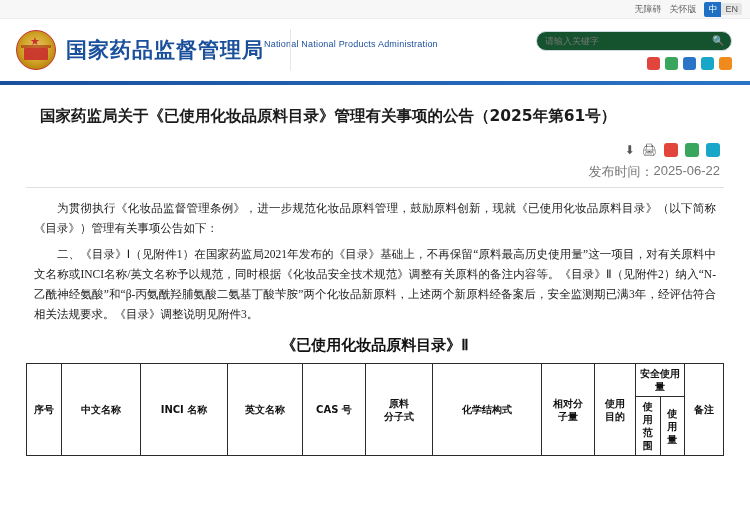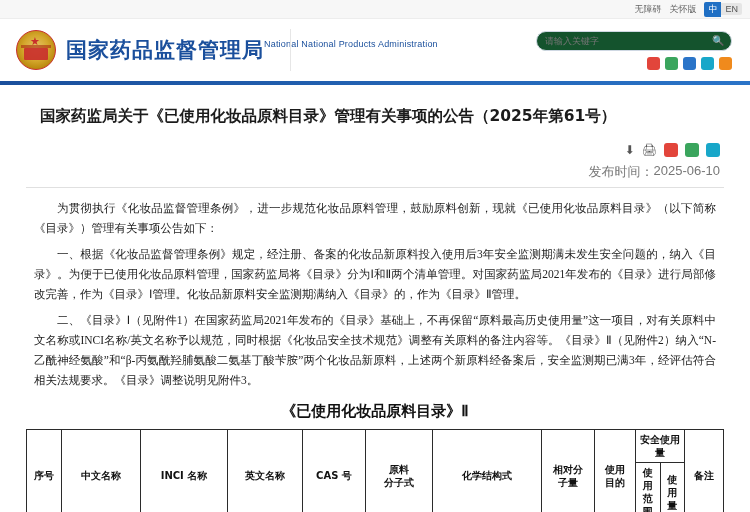--- a/index.html
+++ b/index.html
@@ -324,27 +324,26 @@
     <div class="toolrow">
       <span class="tool-ic">⬇</span>
       <span class="tool-ic">🖨</span>
       <span class="share-ic mi-red"></span>
       <span class="share-ic mi-green"></span>
       <span class="share-ic mi-cyan"></span>
     </div>
 
     <div class="pub-row">
       <span>发布时间：</span>
-      <span>2025-06-10</span>
+      <span>2025-06-22</span>
     </div>
 
     <div class="hr"></div>
 
     <p class="para">为贯彻执行《化妆品监督管理条例》，进一步规范化妆品原料管理，鼓励原料创新，现就《已使用化妆品原料目录》（以下简称《目录》）管理有关事项公告如下：</p>
-    <p class="para">一、根据《化妆品监督管理条例》规定，经注册、备案的化妆品新原料投入使用后3年安全监测期满未发生安全问题的，纳入《目录》。为便于已使用化妆品原料管理，国家药监局将《目录》分为Ⅰ和Ⅱ两个清单管理。对国家药监局2021年发布的《目录》进行局部修改完善，作为《目录》Ⅰ管理。化妆品新原料安全监测期满纳入《目录》的，作为《目录》Ⅱ管理。</p>
     <p class="para">二、《目录》Ⅰ（见附件1）在国家药监局2021年发布的《目录》基础上，不再保留“原料最高历史使用量”这一项目，对有关原料中文名称或INCI名称/英文名称予以规范，同时根据《化妆品安全技术规范》调整有关原料的备注内容等。《目录》Ⅱ（见附件2）纳入“N-乙酰神经氨酸”和“β-丙氨酰羟脯氨酸二氨基丁酸苄胺”两个化妆品新原料，上述两个新原料经备案后，安全监测期已满3年，经评估符合相关法规要求。《目录》调整说明见附件3。</p>
 
     <div class="table-title">《已使用化妆品原料目录》Ⅱ</div>
 
     <table class="main">
       <thead>
         <tr>
           <th class="c-seq" rowspan="2">序号</th>
           <th class="c-cn" rowspan="2">中文名称</th>
           <th class="c-inci" rowspan="2">INCI 名称</th>

